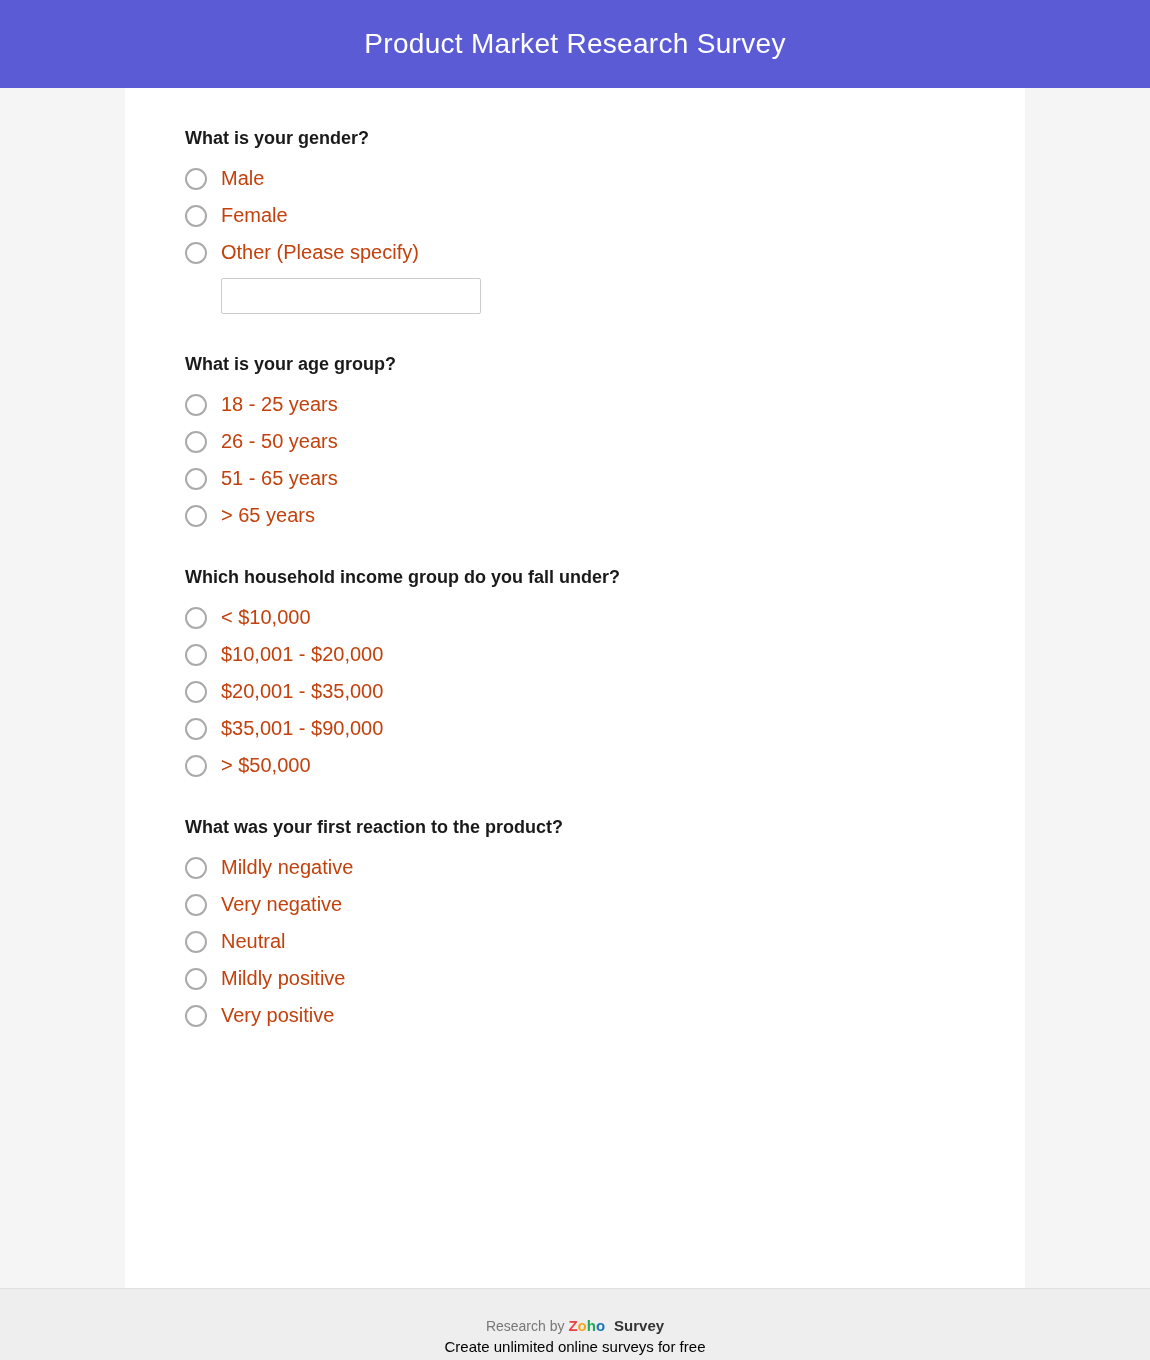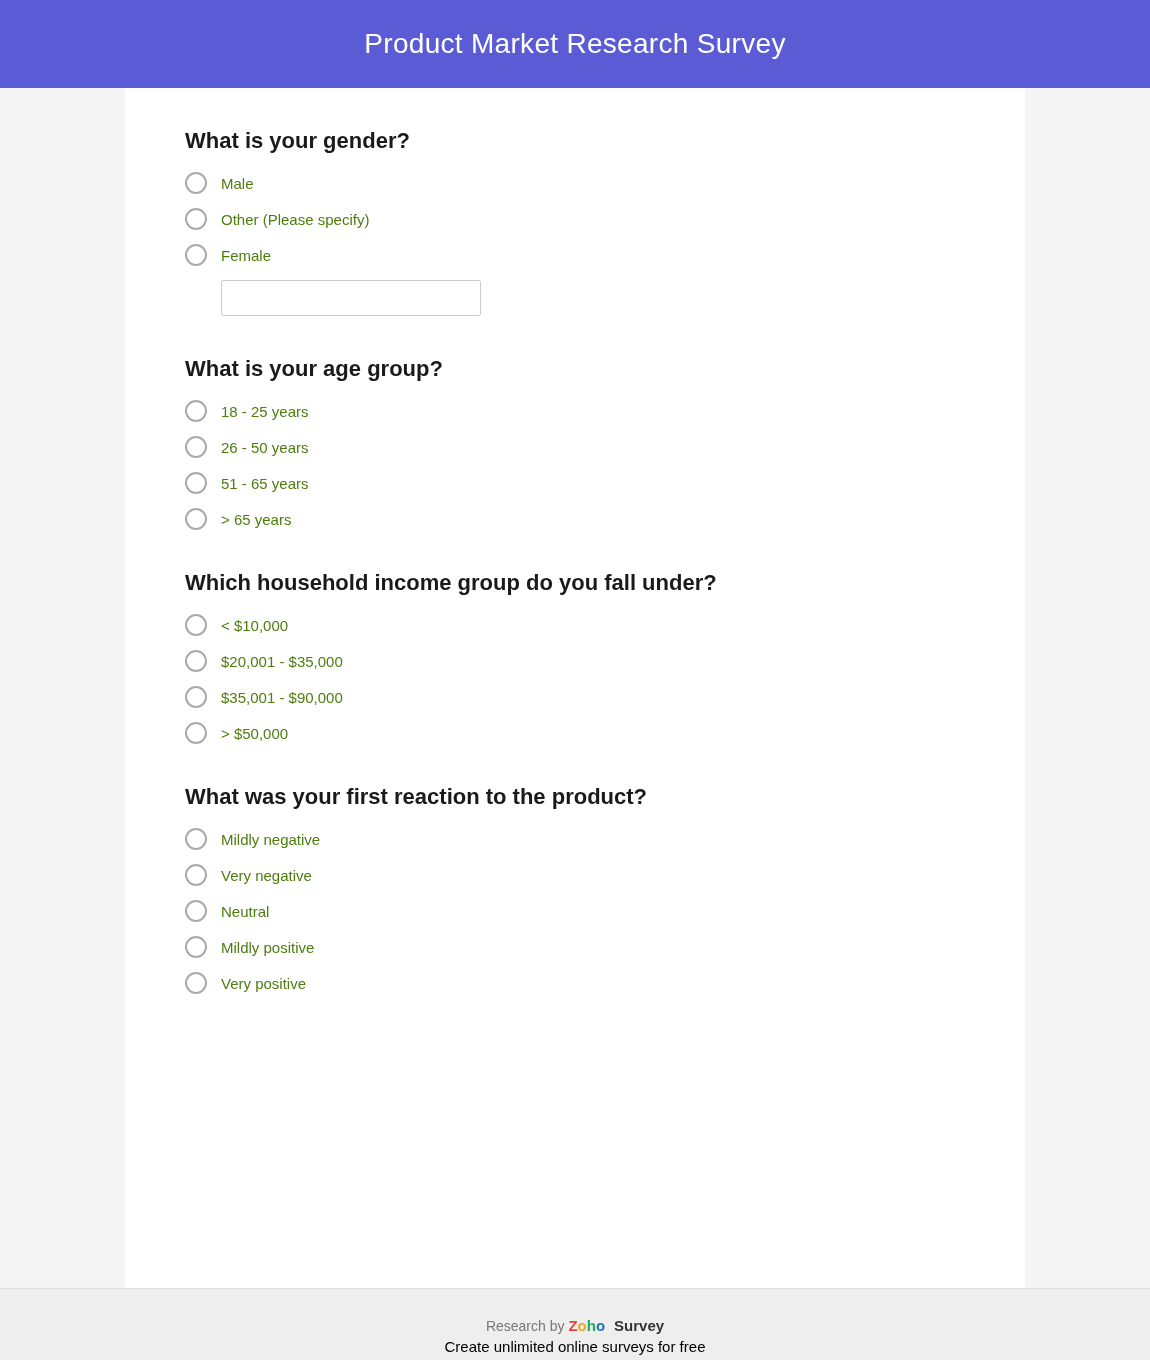--- a/index.html
+++ b/index.html
@@ -35,21 +35,21 @@
       margin: 0 auto;
       padding: 40px 60px 60px 60px;
       min-height: 1200px;
     }
 
     .question-block {
       margin-bottom: 40px;
     }
 
     .question-label {
-      font-size: 22px;
+      font-size: 18px;
       font-weight: 600;
       color: #1a1a1a;
       margin-bottom: 18px;
     }
 
     .option-row {
       display: flex;
       align-items: center;
       margin-bottom: 14px;
     }
@@ -60,22 +60,22 @@
       border-radius: 50%;
       border: 2px solid #aaaaaa;
       background: #ffffff;
       display: inline-block;
       flex-shrink: 0;
       margin-right: 14px;
       cursor: pointer;
     }
 
     .option-label {
-      font-size: 15px;
-      color: #4d7c0f;
+      font-size: 20px;
+      color: #c2410c;
     }
 
     .text-input {
       display: block;
       margin-left: 36px;
       margin-top: 6px;
       width: 260px;
       height: 36px;
       border: 1px solid #cccccc;
       border-radius: 2px;
@@ -133,27 +133,27 @@
   <div class="question-block">
     <div class="question-label">What is your gender?</div>
 
     <div class="option-row">
       <span class="radio-circle"></span>
       <span class="option-label">Male</span>
     </div>
 
     <div class="option-row">
       <span class="radio-circle"></span>
+      <span class="option-label">Female</span>
+    </div>
+
+    <div class="option-row">
+      <span class="radio-circle"></span>
       <span class="option-label">Other (Please specify)</span>
     </div>
-
-    <div class="option-row">
-      <span class="radio-circle"></span>
-      <span class="option-label">Female</span>
-    </div>
     <input class="text-input" type="text" style="">
   </div>
 
   <div class="question-block">
     <div class="question-label">What is your age group?</div>
 
 
     <div class="option-row">
       <span class="radio-circle"></span>
       <span class="option-label">18 - 25 years</span>
@@ -176,20 +176,24 @@
   </div>
 
   <div class="question-block">
     <div class="question-label">Which household income group do you fall under?</div>
 
     <div class="option-row">
       <span class="radio-circle"></span>
       <span class="option-label">&lt; $10,000</span>
     </div>
 
+    <div class="option-row">
+      <span class="radio-circle"></span>
+      <span class="option-label">$10,001 - $20,000</span>
+    </div>
 
     <div class="option-row">
       <span class="radio-circle"></span>
       <span class="option-label">$20,001 - $35,000</span>
     </div>
 
     <div class="option-row">
       <span class="radio-circle"></span>
       <span class="option-label">$35,001 - $90,000</span>
     </div>

